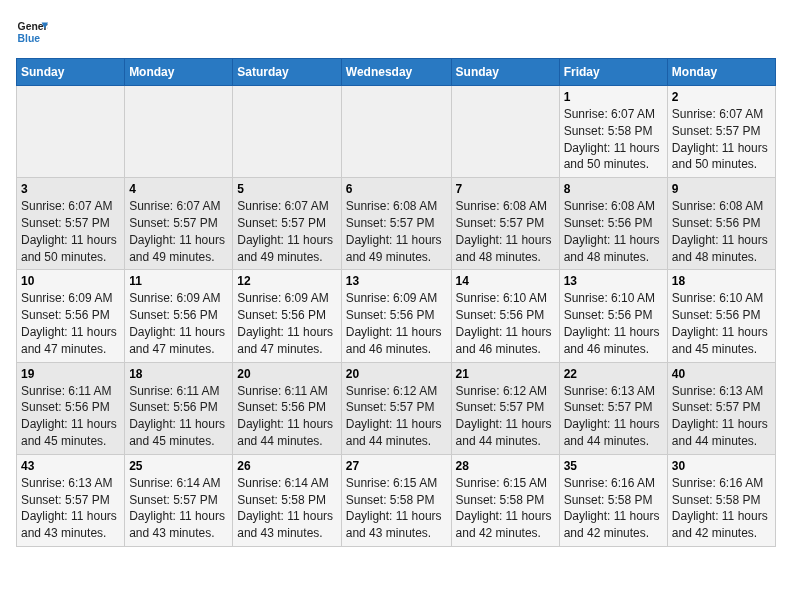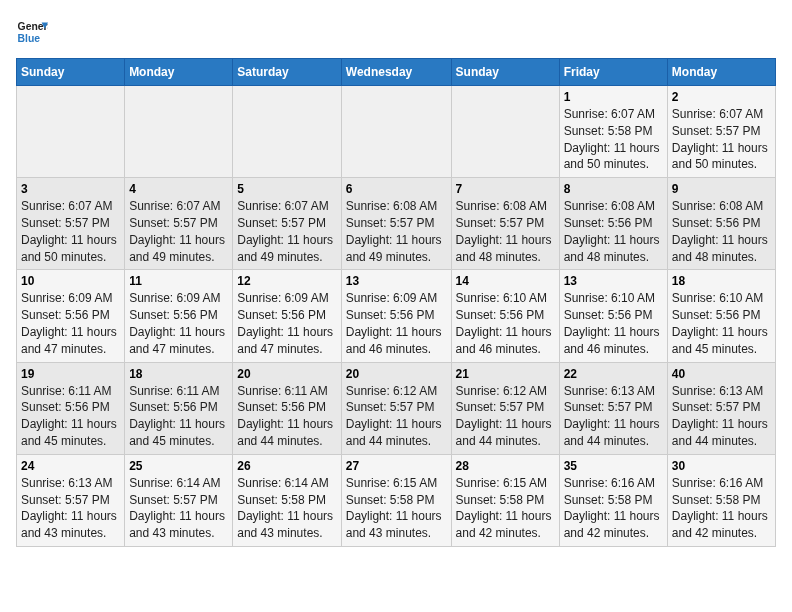--- a/index.html
+++ b/index.html
@@ -257,21 +257,21 @@
         </td>
         <td>
           <span class="day-num">40</span>
           <div class="day-info" style="white-space: pre-line;">Sunrise: 6:13 AM
 Sunset: 5:57 PM
 Daylight: 11 hours and 44 minutes.</div>
         </td>
       </tr>
       <tr>
         <td>
-          <span class="day-num">24</span>
+          <span class="day-num">43</span>
           <div class="day-info" style="white-space: pre-line;">Sunrise: 6:13 AM
 Sunset: 5:57 PM
 Daylight: 11 hours and 43 minutes.</div>
         </td>
         <td>
           <span class="day-num">25</span>
           <div class="day-info" style="white-space: pre-line;">Sunrise: 6:14 AM
 Sunset: 5:57 PM
 Daylight: 11 hours and 43 minutes.</div>
         </td>

